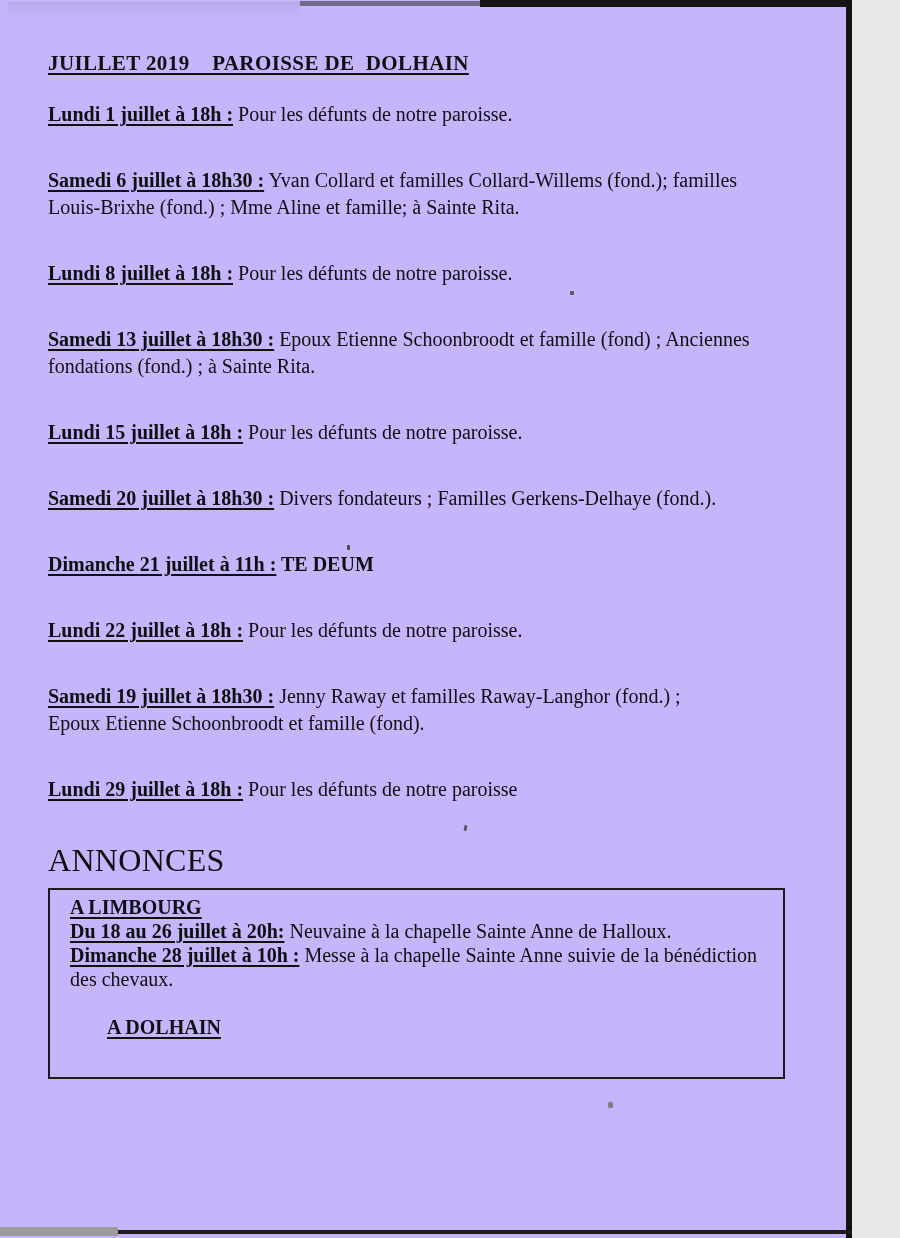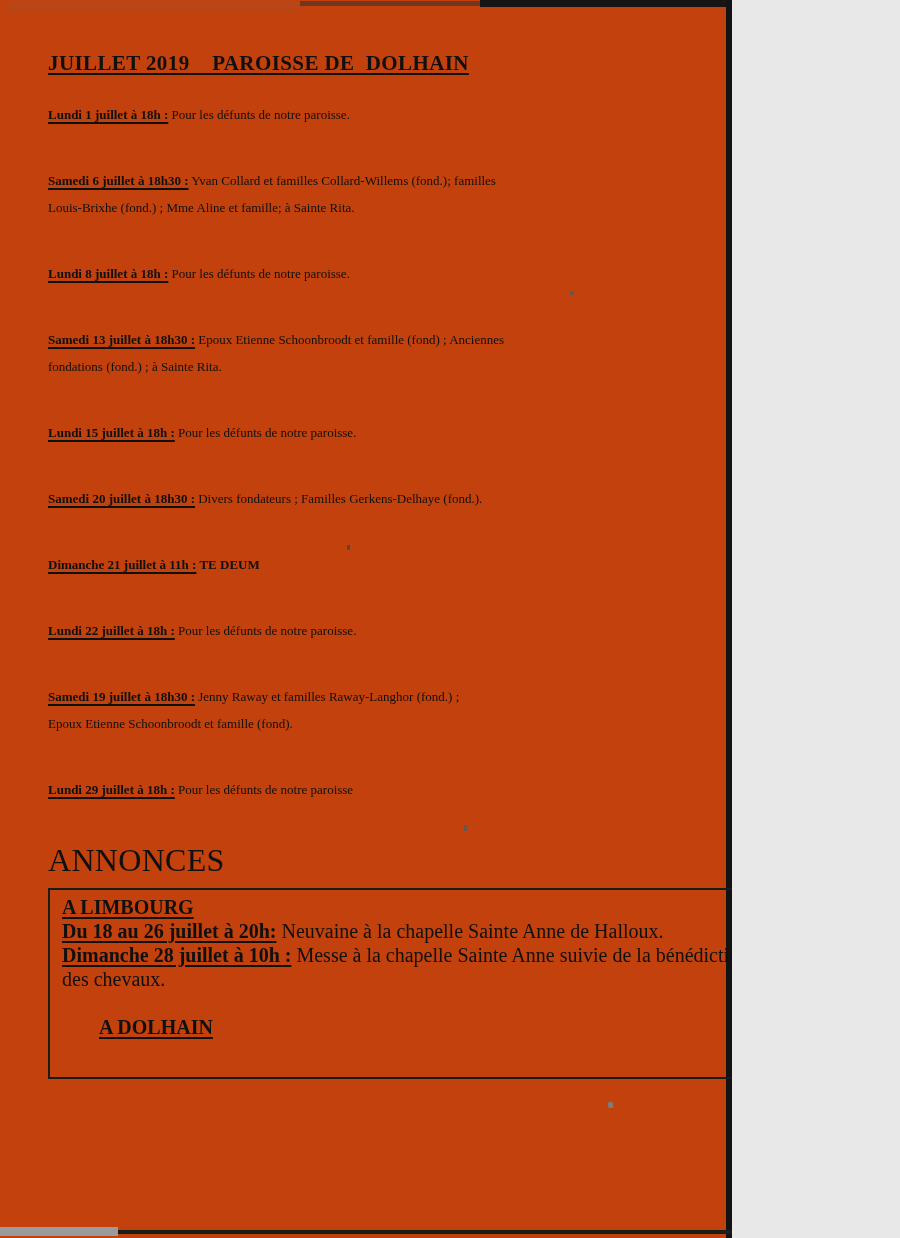--- a/index.html
+++ b/index.html
@@ -3,43 +3,43 @@
 <meta charset="utf-8">
 <style>
   html, body { margin: 0; padding: 0; }
   body {
     width: 900px; height: 1238px;
     background: #e8e8e8;
     font-family: "Liberation Serif", "DejaVu Serif", serif;
   }
   .sheet {
     position: relative;
-    width: 732px; height: 1238px;
-    background: #c2410c;
+    width: 852px; height: 1238px;
+    background: #c4b5fd;
     overflow: hidden;
     color: #101010;
   }
   .content {
     position: absolute;
     left: 48px; top: 51px;
     width: 830px;
   }
   .doc-title {
     font-size: 21px;
     line-height: 24px;
     font-weight: bold;
     text-decoration: underline;
     text-decoration-thickness: 2px;
     text-underline-offset: 3px;
     white-space: pre;
     margin: 0 0 26px 0;
     letter-spacing: 0.4px;
   }
   .entry {
-    font-size: 13px;
+    font-size: 20px;
     line-height: 27px;
     margin: 0 0 39px 0;
     white-space: pre;
   }
   .date-label {
     font-weight: bold;
     text-decoration: underline;
     text-decoration-thickness: 2px;
     text-underline-offset: 3px;
   }
@@ -47,21 +47,21 @@
   .annonces-heading {
     font-size: 32px;
     line-height: 30px;
     font-weight: normal;
     margin: 42px 0 13px 0;
     letter-spacing: 0.3px;
   }
   .annonces-box {
     width: 737px;
     border: 2px solid #1b1b1b;
-    padding: 5px 10px 38px 12px;
+    padding: 5px 10px 38px 20px;
     font-size: 20px;
     line-height: 24px;
     box-sizing: border-box;
   }
   .annonce-section + .annonce-section { margin-top: 24px; margin-left: 37px; }
   .annonce-heading {
     font-weight: bold;
     text-decoration: underline;
     text-decoration-thickness: 2px;
     text-underline-offset: 3px;

